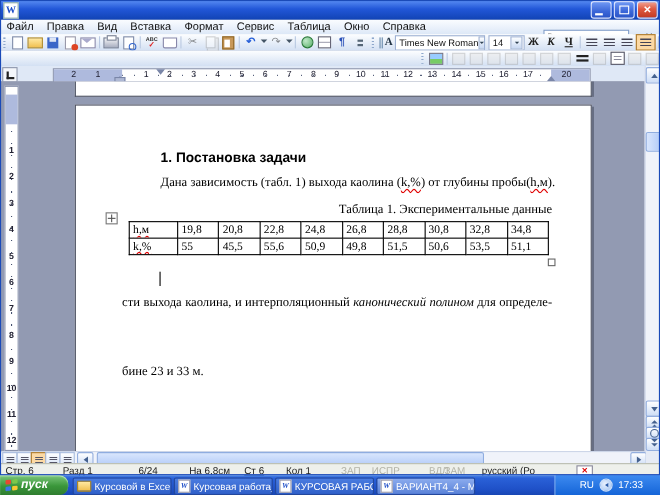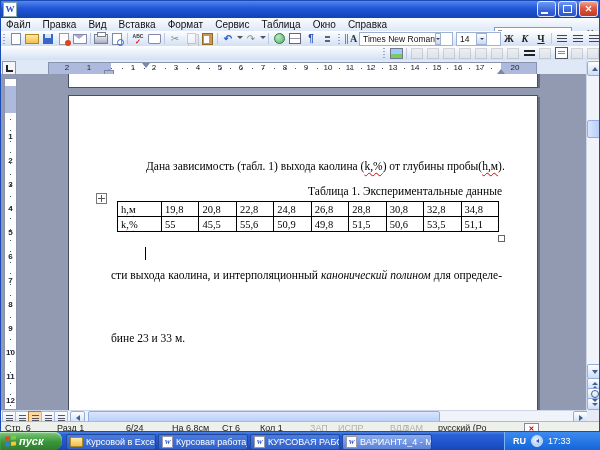--- a/index.html
+++ b/index.html
@@ -66,21 +66,21 @@
   .i-globe{width:9px;height:9px;border:1px solid #2a7a3a;border-radius:50%;
     background:radial-gradient(circle at 3px 3px,#bfe8c8,#58b068);}
   .i-grid{width:10px;height:9px;border:1px solid #667;
     background:linear-gradient(#99a 1px,transparent 1px) 0 4px/10px 9px,#fff;}
   .i-ovf{display:flex;flex-direction:column;align-items:center;justify-content:center;}
   .i-ovf i{width:5px;height:2px;background:#567;margin:1px 0;}
   
   .i-styles{font-family:"Liberation Serif",serif;font-weight:bold;font-size:10px;color:#234;
     border-left:3px double #68a;padding-left:2px;line-height:10px;}
   .combo{height:12px;background:#fff;border:1px solid #9fb2d4;font-size:8.5px;color:#111;
-    display:flex;align-items:center;padding:0 13px 0 3px;flex:0 0 auto;white-space:nowrap;overflow:hidden;}
+    display:flex;align-items:center;padding:0 1px 0 3px;flex:0 0 auto;white-space:nowrap;overflow:hidden;}
   .combo .cdd{margin-left:auto;width:9px;height:10px;background:linear-gradient(#fdfeff,#c8d8f2);
     border:1px solid #9fb2d4;display:flex;align-items:center;justify-content:center;}
   .combo .cdd b{width:0;height:0;border:2.5px solid transparent;border-top-color:#345;margin-top:2px;}
   .fmt{font-family:"Liberation Serif",serif;font-weight:bold;font-size:10px;color:#222;line-height:11px;}
   .fmt.it{font-style:italic;}
   .fmt.un{text-decoration:underline;}
   .i-lines{width:10px;height:8px;background:repeating-linear-gradient(to bottom,#445 0 1px,transparent 1px 3px);}
   .activebtn{background:#fcd9a4;border:1px solid #ad7b2e;}
   
   .p-pic{width:11px;height:9px;border:1px solid #778;background:linear-gradient(#9cf 50%,#7c6 50%);}
@@ -180,21 +180,21 @@
     white-space:nowrap;overflow:hidden;}
   .task.active{background:linear-gradient(#8cacee,#5a82d8);}
   .t-folder{width:11px;height:8px;margin:0 3px;flex:0 0 auto;background:linear-gradient(#ffe9a2,#f0c050);
     border:1px solid #b08820;border-radius:1px;}
   .t-word{width:9px;height:10px;margin:0 3px;flex:0 0 auto;background:#fff;border:1px solid #99a;
     display:flex;align-items:center;justify-content:center;color:#2050c8;font-size:7px;font-weight:bold;
     font-family:"Liberation Serif",serif;}
   .tray{position:absolute;right:0;top:0;width:95px;height:18px;
     background:linear-gradient(#3d8af0,#1565d8);border-left:1px solid #7fb3f4;
     display:flex;align-items:center;color:#fff;font-size:9px;}
-  .tray .lang{font-weight:bold;margin-left:8px;}
+  .tray .lang{font-weight:normal;margin-left:22px;}
   .volico{width:10px;height:10px;border-radius:50%;margin:0 5px;background:radial-gradient(circle at 4px 4px,#eaf2ff,#9cc0f0);
     border:1px solid #cfe0f8;display:flex;align-items:center;justify-content:center;}
   .volico i{width:0;height:0;border:2.5px solid transparent;border-right:3.5px solid #2a5aa8;margin-right:2px;}
   .frame{position:absolute;left:0;top:0;width:598px;height:430px;border:1px solid #1a4ab8;pointer-events:none;z-index:60;}
 </style>
 </head>
 <body>
 
 <div id="screen">
 
@@ -447,20 +447,21 @@
       <b class="vn" style="top:222px;">8</b>
       <b class="vn" style="top:246px;">9</b>
       <b class="vn" style="top:270px;">10</b>
       <b class="vn" style="top:294px;">11</b>
       <b class="vn" style="top:318px;">12</b>
     </div>
 
     <div class="pageprev"></div>
 
     <div class="page">
+      <div class="heading">1. Постановка задачи</div>
 
       <div class="para1">
         <span>Дана зависимость (табл. 1) выхода каолина (</span><span class="err">k,%</span><span>) от глубины пробы(</span><span class="err">h,м</span><span>).</span>
       </div>
 
       <div class="caption">Таблица 1. Экспериментальные данные</div>
 
       <div class="tbl-handle">
           <i></i>
           <b></b>

